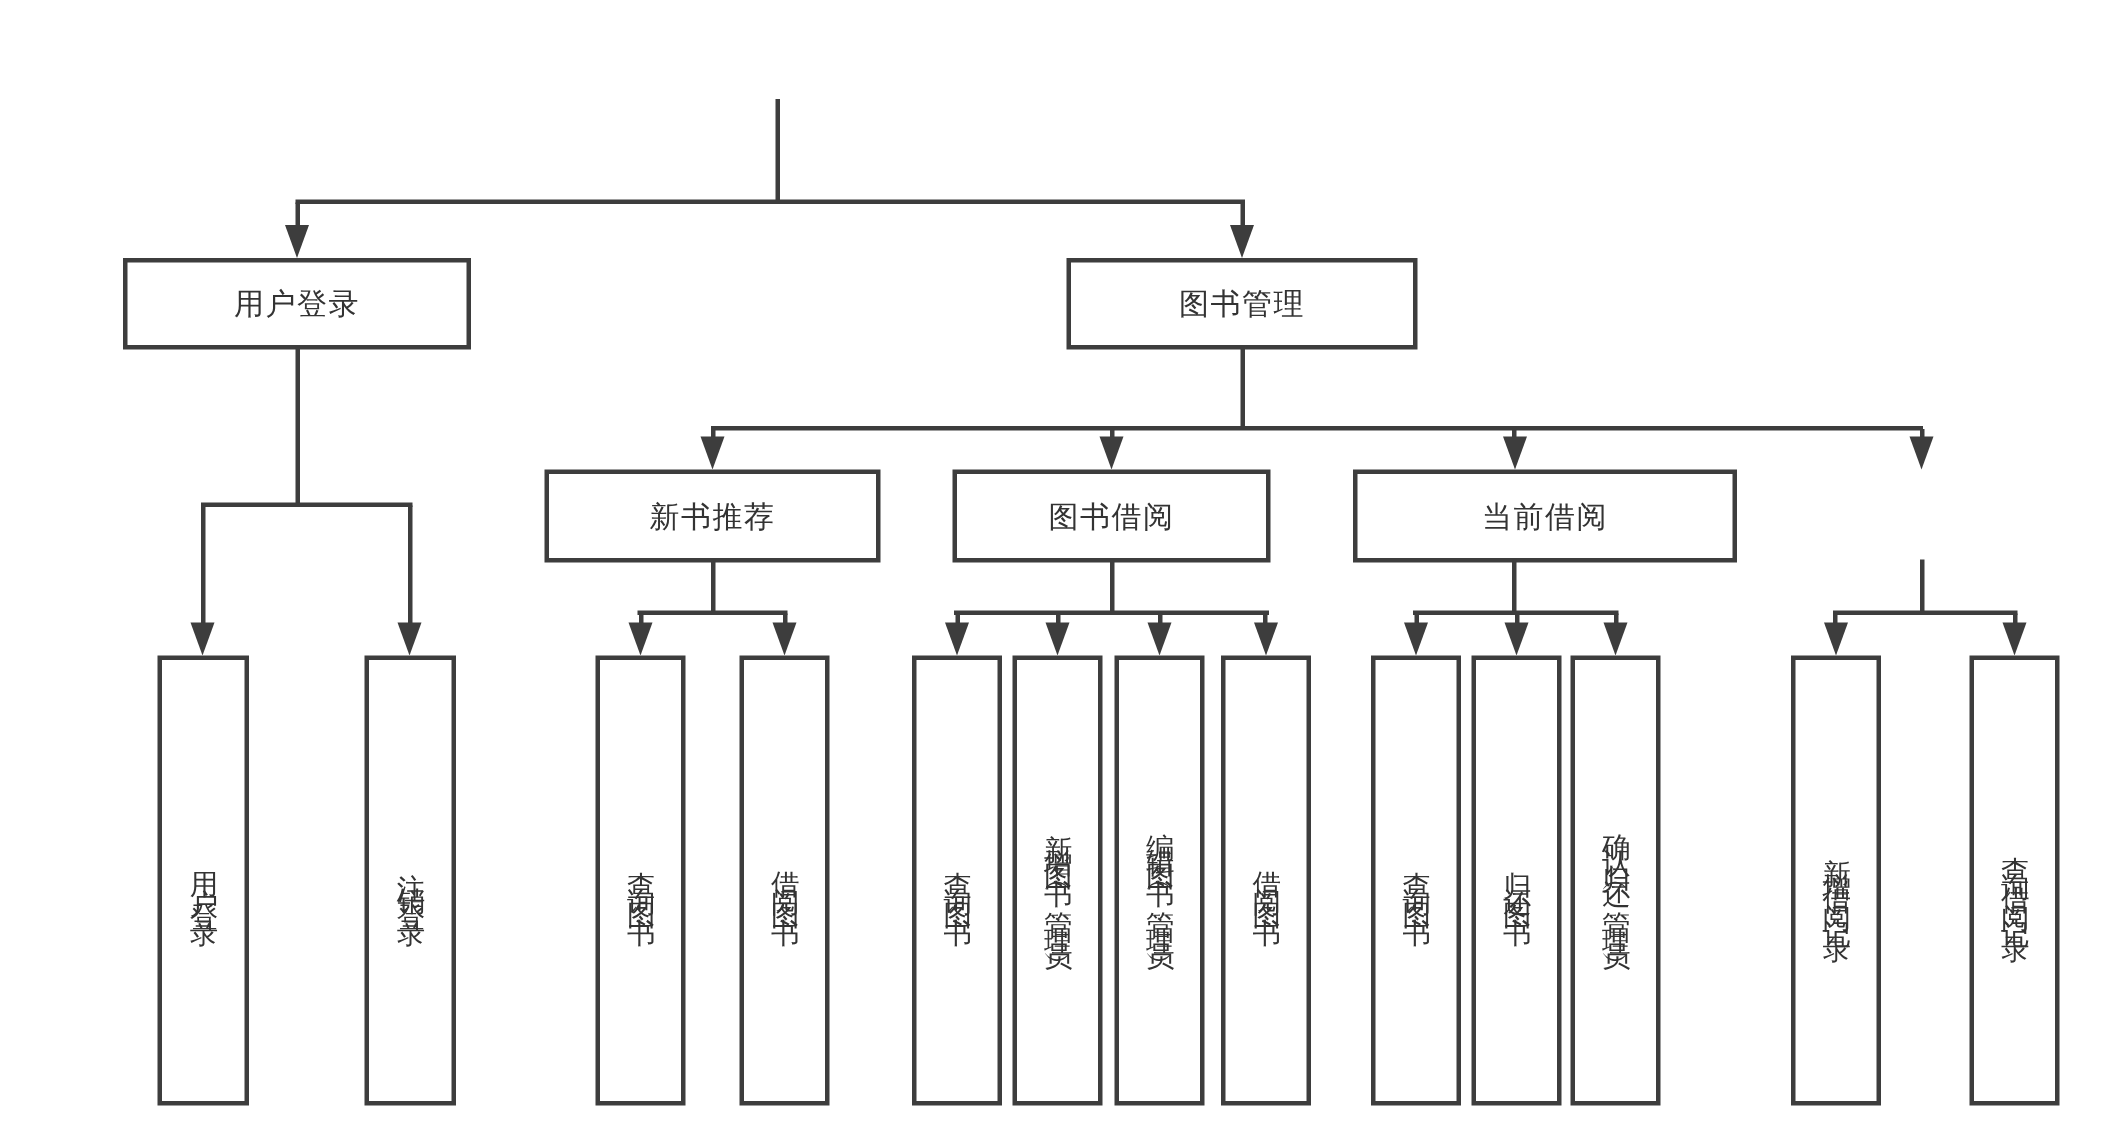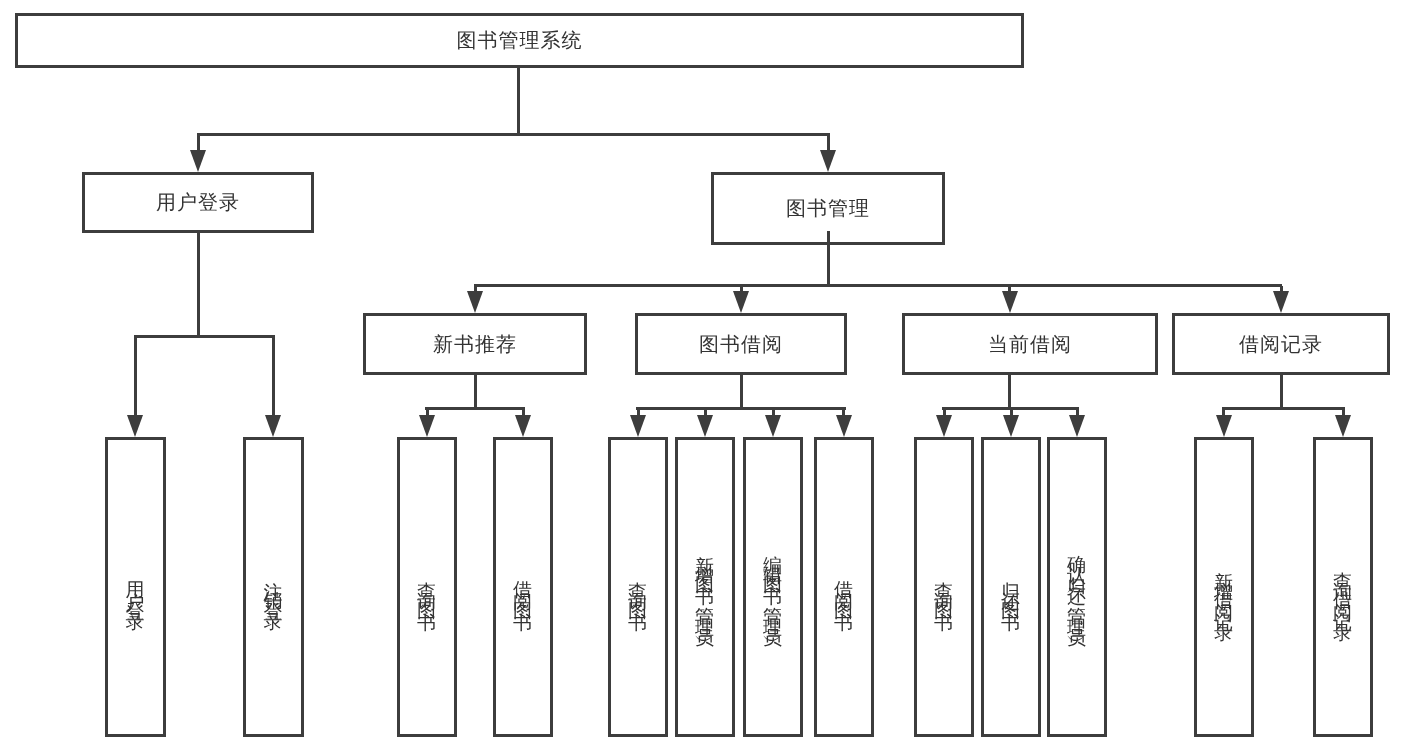--- a/index.html
+++ b/index.html
@@ -57,32 +57,31 @@
     text-shadow:0 0 2px #ffffff;
     z-index:5;
     white-space:nowrap;
   }
 </style>
 </head>
 <body>
 
 <div id="canvas">
 
-  <div class="box" style="left:15px;top:13px;width:1009px;height:55px">图书管理系统</div>
 
   <div class="vline" style="left:517px;top:66px;height:69px"></div>
 
   <div class="hline" style="left:197px;top:133px;width:633px"></div>
   <div class="vline" style="left:197px;top:135px;height:16px"></div>
   <div class="arrow" style="left:190px;top:150px"></div>
   <div class="vline" style="left:827px;top:135px;height:16px"></div>
   <div class="arrow" style="left:820px;top:150px"></div>
 
   <div class="box" style="left:82px;top:172px;width:232px;height:61px">用户登录</div>
-  <div class="box" style="left:711px;top:172px;width:234px;height:73px">图书管理</div>
+  <div class="box" style="left:711px;top:172px;width:234px;height:61px">图书管理</div>
 
   <div class="vline" style="left:197px;top:231px;height:106px"></div>
   <div class="hline" style="left:134px;top:335px;width:141px"></div>
   <div class="vline" style="left:134px;top:337px;height:79px"></div>
   <div class="arrow" style="left:127px;top:415px"></div>
   <div class="vline" style="left:272px;top:337px;height:79px"></div>
   <div class="arrow" style="left:265px;top:415px"></div>
 
   <div class="vline" style="left:827px;top:231px;height:55px"></div>
   <div class="hline" style="left:474px;top:284px;width:808px"></div>
@@ -91,21 +90,20 @@
   <div class="vline" style="left:740px;top:286px;height:6px"></div>
   <div class="arrow" style="left:733px;top:291px"></div>
   <div class="vline" style="left:1008px;top:286px;height:6px"></div>
   <div class="arrow" style="left:1002px;top:291px"></div>
   <div class="vline" style="left:1280px;top:286px;height:6px"></div>
   <div class="arrow" style="left:1273px;top:291px"></div>
 
   <div class="box" style="left:363px;top:313px;width:224px;height:62px">新书推荐</div>
   <div class="box" style="left:635px;top:313px;width:212px;height:62px">图书借阅</div>
   <div class="box" style="left:902px;top:313px;width:256px;height:62px">当前借阅</div>
-  <div class="box" style="left:1172px;top:313px;width:218px;height:62px">借阅记录</div>
 
   <div class="vline" style="left:474px;top:373px;height:36px"></div>
   <div class="vline" style="left:740px;top:373px;height:36px"></div>
   <div class="vline" style="left:1008px;top:373px;height:36px"></div>
   <div class="vline" style="left:1280px;top:373px;height:36px"></div>
 
   <div class="hline" style="left:425px;top:407px;width:100px"></div>
   <div class="vline" style="left:426px;top:409px;height:7px"></div>
   <div class="arrow" style="left:419px;top:415px"></div>
   <div class="vline" style="left:522px;top:409px;height:7px"></div>

